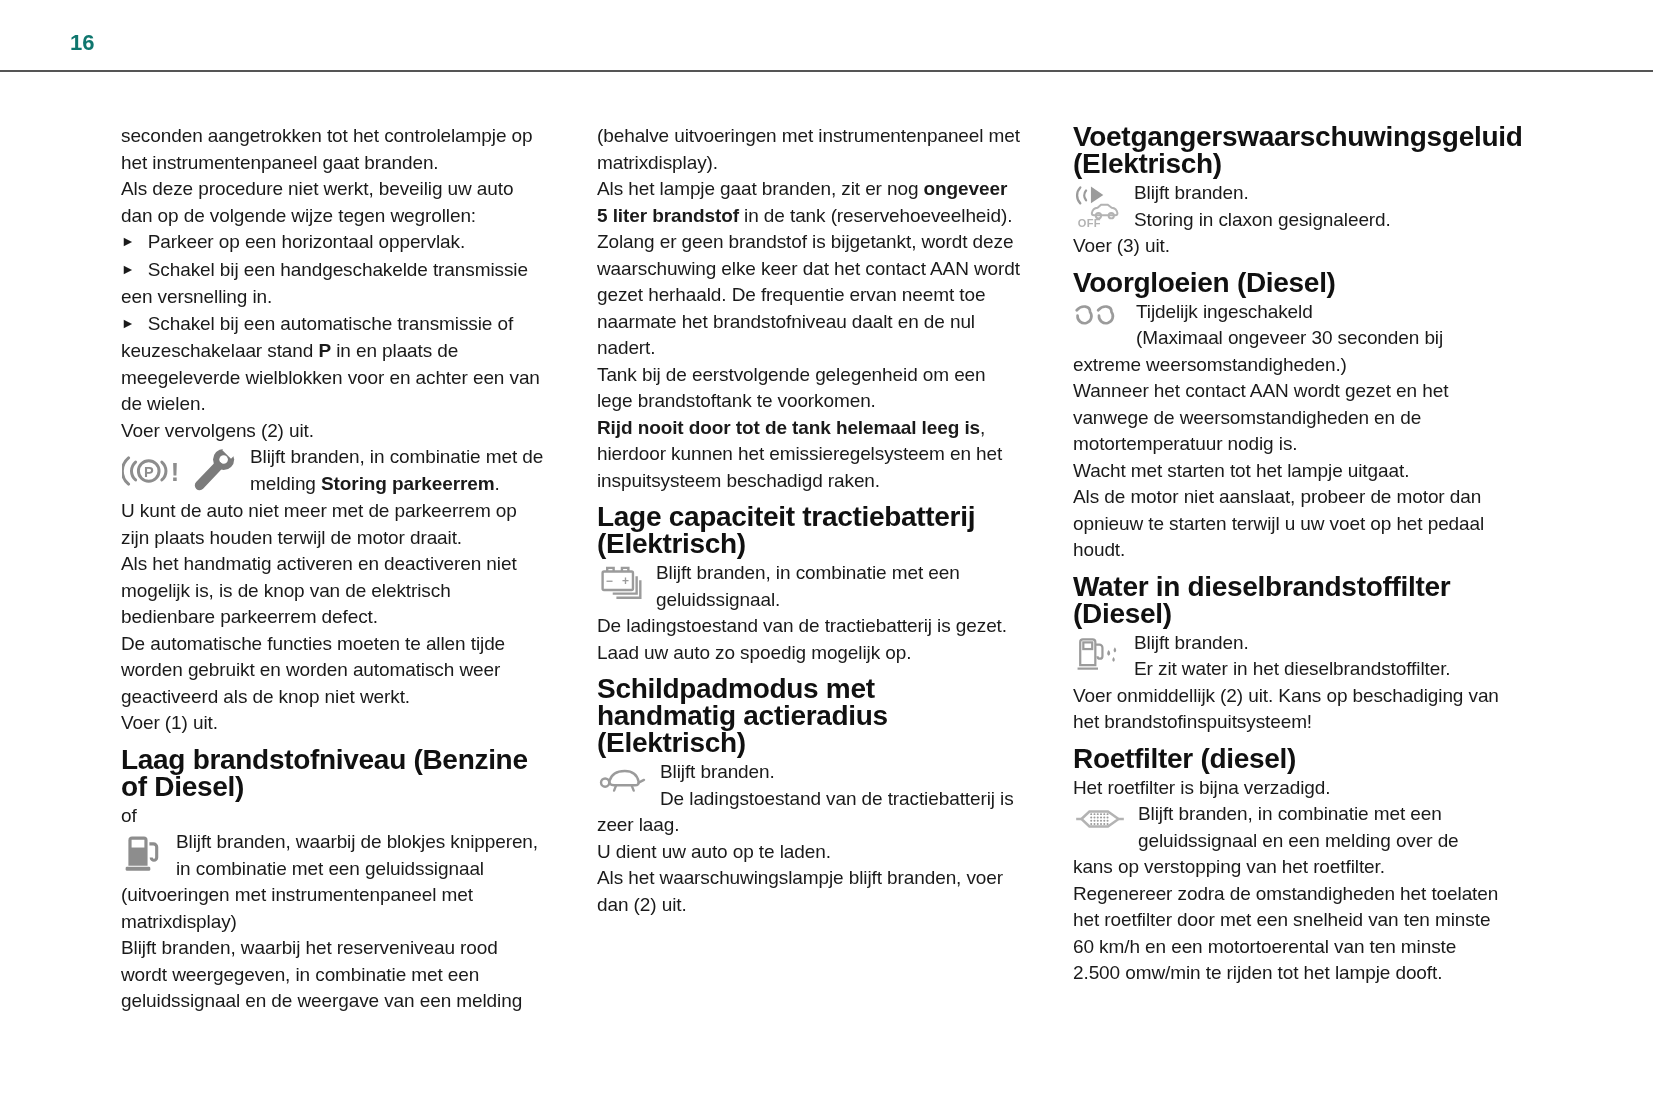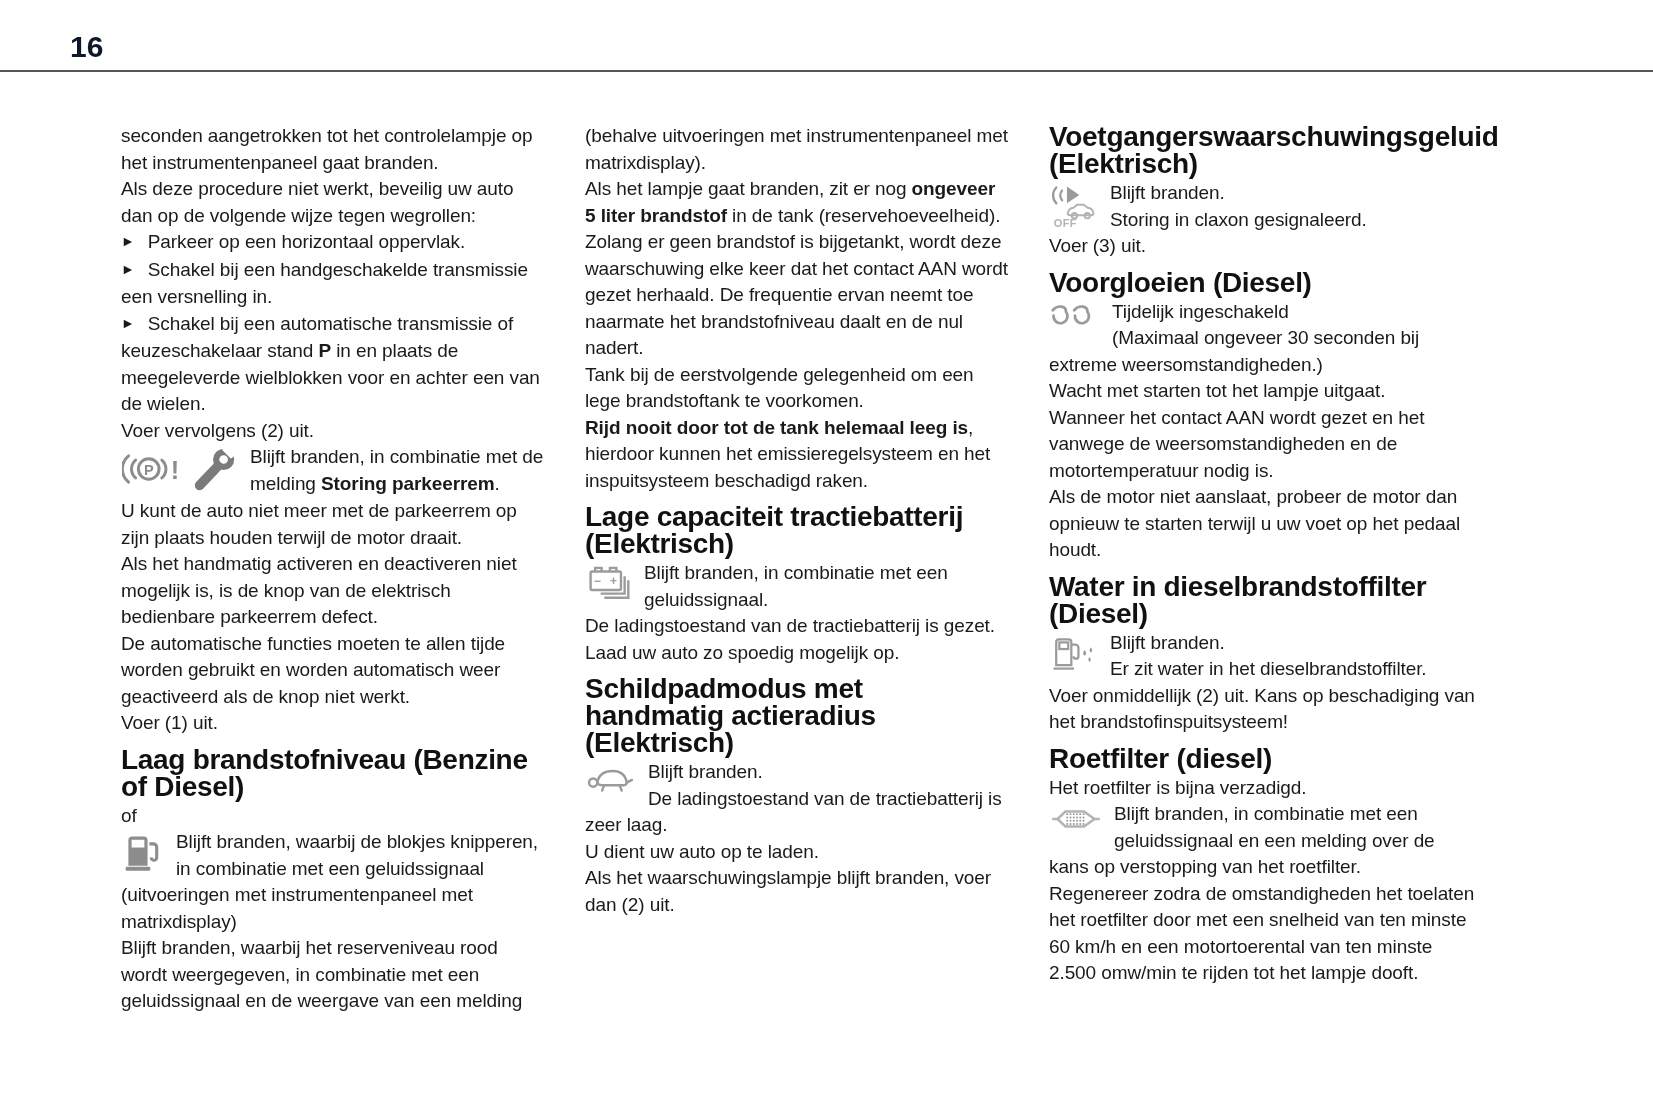--- a/index.html
+++ b/index.html
@@ -5,44 +5,44 @@
   html,body{margin:0;padding:0;background:#fff;}
   body{
     width:1653px;height:1102px;position:relative;overflow:hidden;
     font-family:"Liberation Sans","DejaVu Sans",sans-serif;
     color:#1a1a1a;
     -webkit-font-smoothing:antialiased;
   }
   .page-header{position:absolute;top:0;left:0;width:1653px;height:71px;}
   .page-number{
     position:absolute;left:70px;top:30px;
-    font-size:30px;font-weight:bold;color:#0f172a;
+    font-size:22px;font-weight:bold;color:#0f766e;
   }
   .header-rule{
     position:absolute;top:70px;left:0;width:1653px;height:0;
     border-top:2px solid #555;
   }
   .content{
     position:absolute;left:121px;top:123px;
-    display:flex;gap:40px;
+    display:flex;gap:52px;
   }
   .column{width:424px;font-size:19px;line-height:26.5px;letter-spacing:-0.1px;}
   .column.c3{width:430px;}
   .column p{margin:0;clear:left;}
   .column h2{
     font-size:28px;line-height:27px;margin:9px 0 3px 0;
     letter-spacing:-0.3px;clear:left;color:#111;
   }
   .column > :first-child{margin-top:0;}
   .marker{
     display:inline-block;font-size:14px;margin-right:13px;
     position:relative;top:-2px;color:#1a1a1a;
   }
   .iconwrap{
-    float:left;display:flex;gap:8px;align-items:flex-start;
+    float:left;display:flex;gap:8px;align-items:center;
     margin:3px 12px 3px 1px;
   }
   .telltale{display:inline-block;line-height:0;}
   b{font-weight:bold;}
 </style>
 </head>
 <body>
 
 <div class="page-header">
   <div class="page-number">16</div>
@@ -150,22 +150,22 @@
       <p>Voer (3) uit.</p>
       <h2>Voorgloeien (Diesel)</h2>
       <p><span class="iconwrap">
           <span class="telltale"><svg viewBox="0 0 56 32" width="50" height="29">
               <g fill="none" stroke="#9b9b9b" stroke-width="3" stroke-linecap="round">
                 <path d="M3 9 C9 2.5 18 4 18 11 A7.8 7.8 0 1 1 4 15"></path>
                 <path d="M27 9 C33 2.5 42 4 42 11 A7.8 7.8 0 1 1 28 15"></path>
               </g>
             </svg></span>
         </span>Tijdelijk ingeschakeld<br>(Maximaal ongeveer 30 seconden bij extreme weersomstandigheden.)</p>
+      <p>Wanneer het contact AAN wordt gezet en het vanwege de weersomstandigheden en de motortemperatuur nodig is.</p>
       <p>Wacht met starten tot het lampje uitgaat.</p>
-      <p>Wanneer het contact AAN wordt gezet en het vanwege de weersomstandigheden en de motortemperatuur nodig is.</p>
       <p>Als de motor niet aanslaat, probeer de motor dan opnieuw te starten terwijl u uw voet op het pedaal houdt.</p>
       <h2>Water in dieselbrandstoffilter (Diesel)</h2>
       <p><span class="iconwrap">
           <span class="telltale"><svg viewBox="0 0 54 46" width="48" height="41">
               <g fill="none" stroke="#9b9b9b" stroke-width="2.5">
                 <path d="M7 10 a3 3 0 0 1 3-3 h11 a3 3 0 0 1 3 3 v26 H7 Z"></path>
                 <rect x="10.5" y="10.5" width="10" height="7.5"></rect>
                 <path d="M4 40 h23"></path>
                 <path d="M24 13 h4.5 a3.5 3.5 0 0 1 3.5 3.5 V26 a2.8 2.8 0 0 1 -5.6 0"></path>
               </g>

